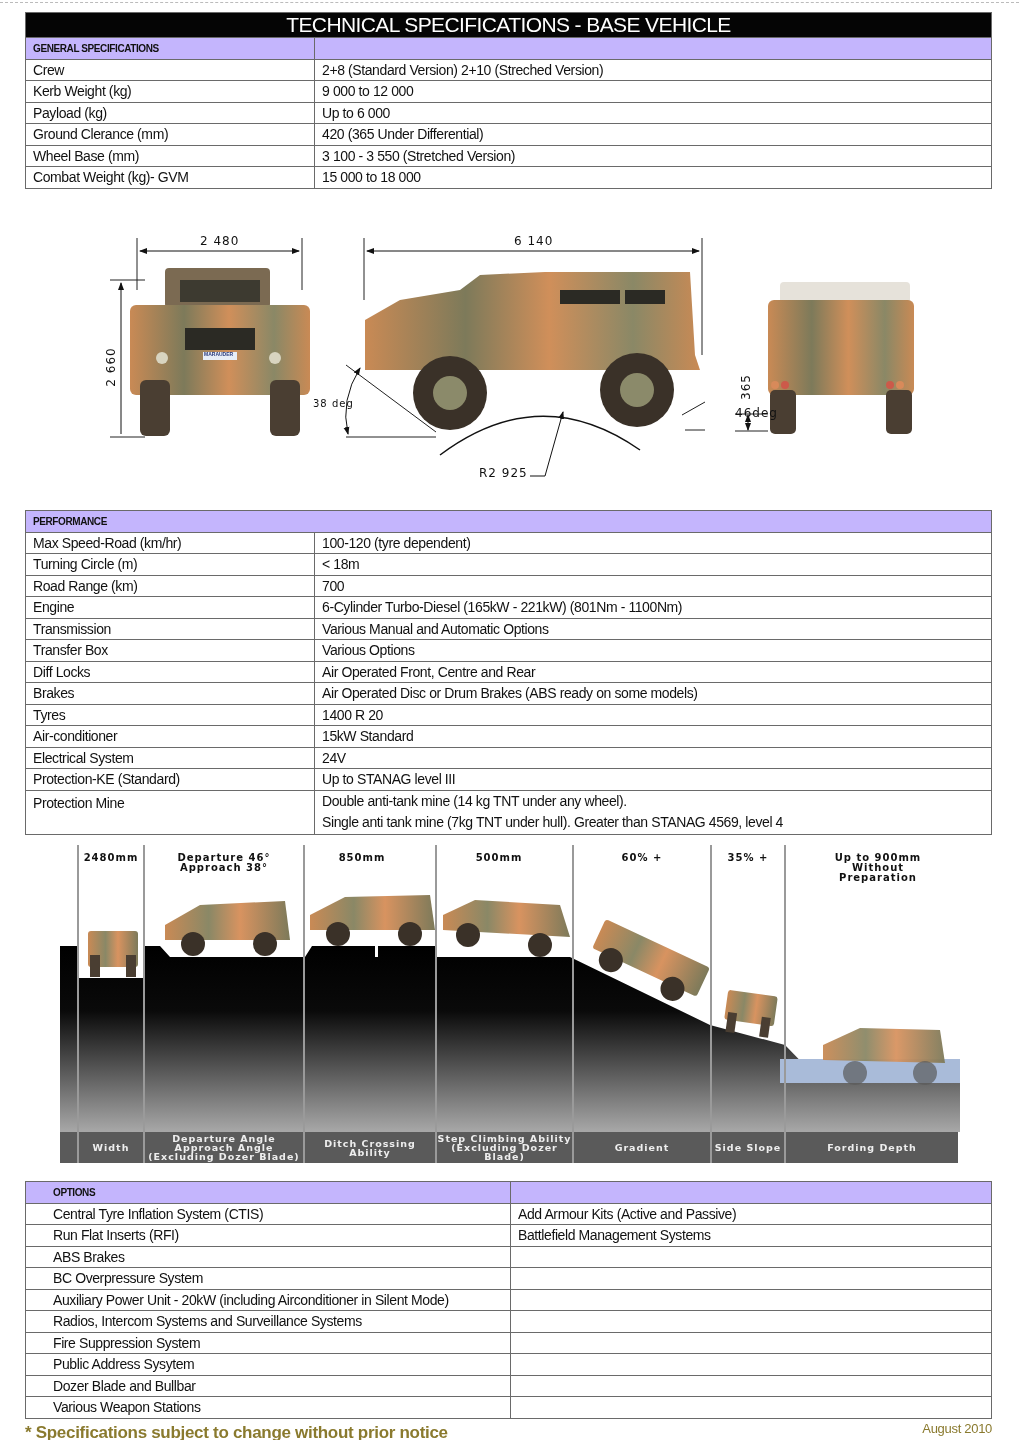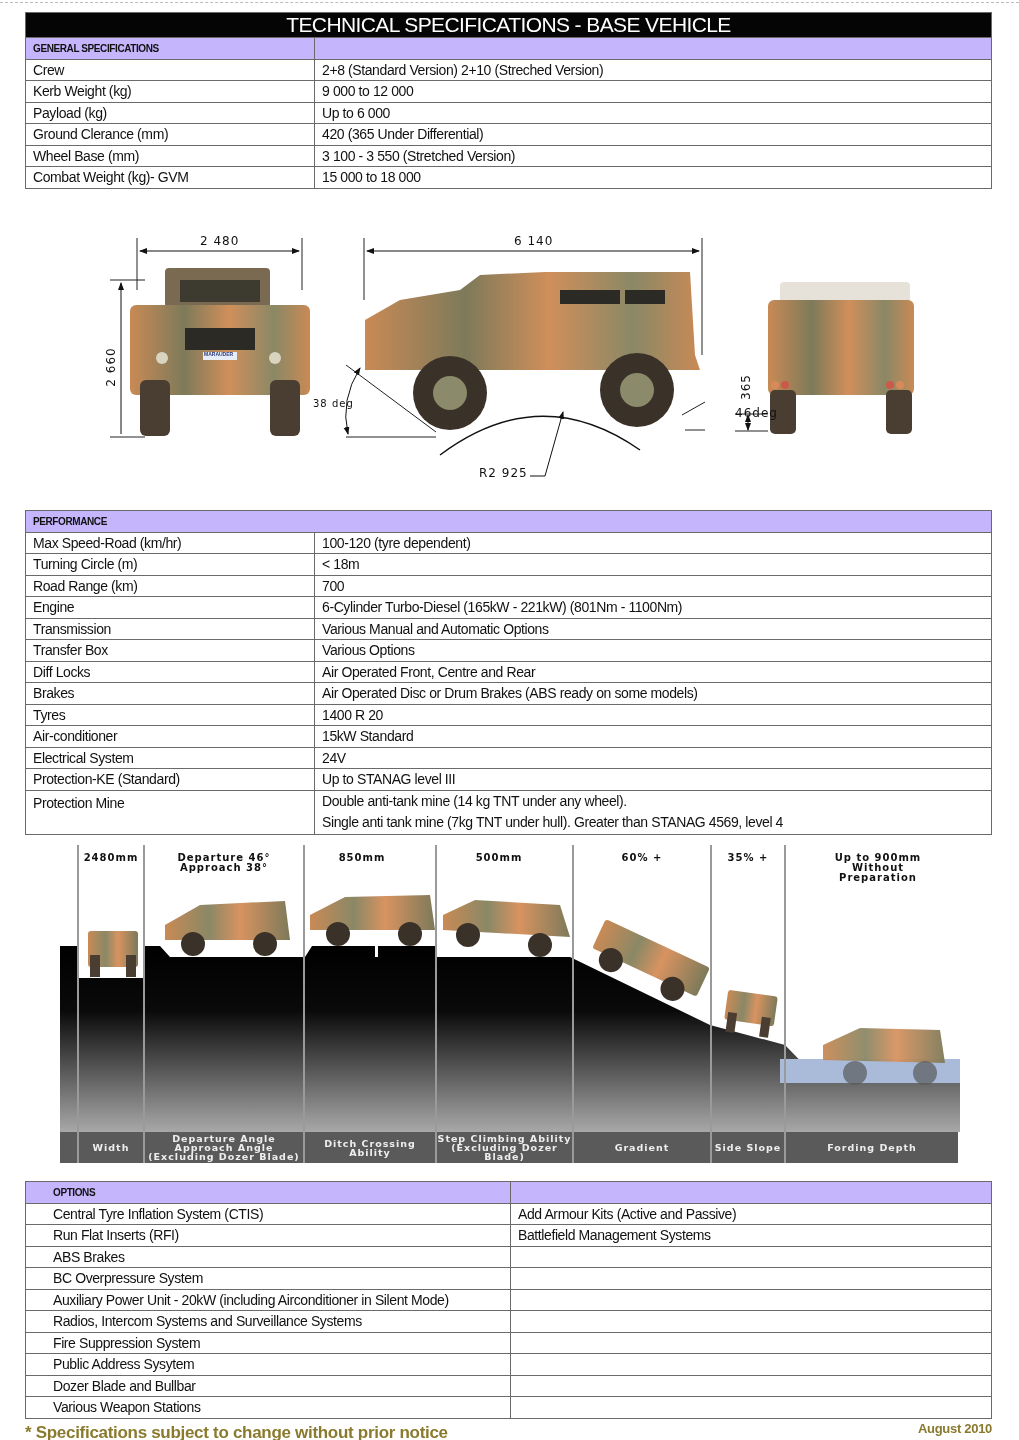--- a/index.html
+++ b/index.html
@@ -24,21 +24,21 @@
   .dim-label { position: absolute; font-family: "DejaVu Sans", sans-serif; font-size: 12px; letter-spacing: 1px; color: #111; }
 
   
   .cap { position: absolute; left: 60px; top: 845px; width: 900px; height: 318px; }
   .cap-col { position: absolute; top: 0; height: 318px; border-left: 2px solid #9a9a9a; }
   .cap-top { position: absolute; top: 8px; text-align: center; font-family: "DejaVu Sans", sans-serif; font-weight: bold; font-size: 10px; line-height: 10px; letter-spacing: 1px; color: #111; }
   .cap-bottom { position: absolute; top: 287px; height: 31px; background: #5a5a5a; }
   .cap-blabel { position: absolute; top: 287px; height: 31px; display: flex; align-items: center; justify-content: center; text-align: center; color: #eee; font-family: "DejaVu Sans", sans-serif; font-weight: bold; font-size: 9.5px; line-height: 9px; letter-spacing: 1px; }
 
   .footnote { position: absolute; left: 25px; top: 1423px; font-size: 17px; font-weight: bold; color: #8a7a2e; letter-spacing: -0.3px; }
-  .footdate { position: absolute; right: 27px; top: 1421px; font-size: 13px; font-weight: bold; color: #8a7a2e; letter-spacing: -0.3px; }
+  .footdate { position: absolute; right: 27px; top: 1421px; font-size: 13px; font-weight: normal; color: #8a7a2e; letter-spacing: -0.3px; }
 </style>
 </head>
 <body>
 
 <div class="topline"></div>
 
 <table class="spec" id="general">
   <tbody>
       <tr class="title-row">
         <td colspan="2">TECHNICAL SPECIFICATIONS - BASE VEHICLE</td>

